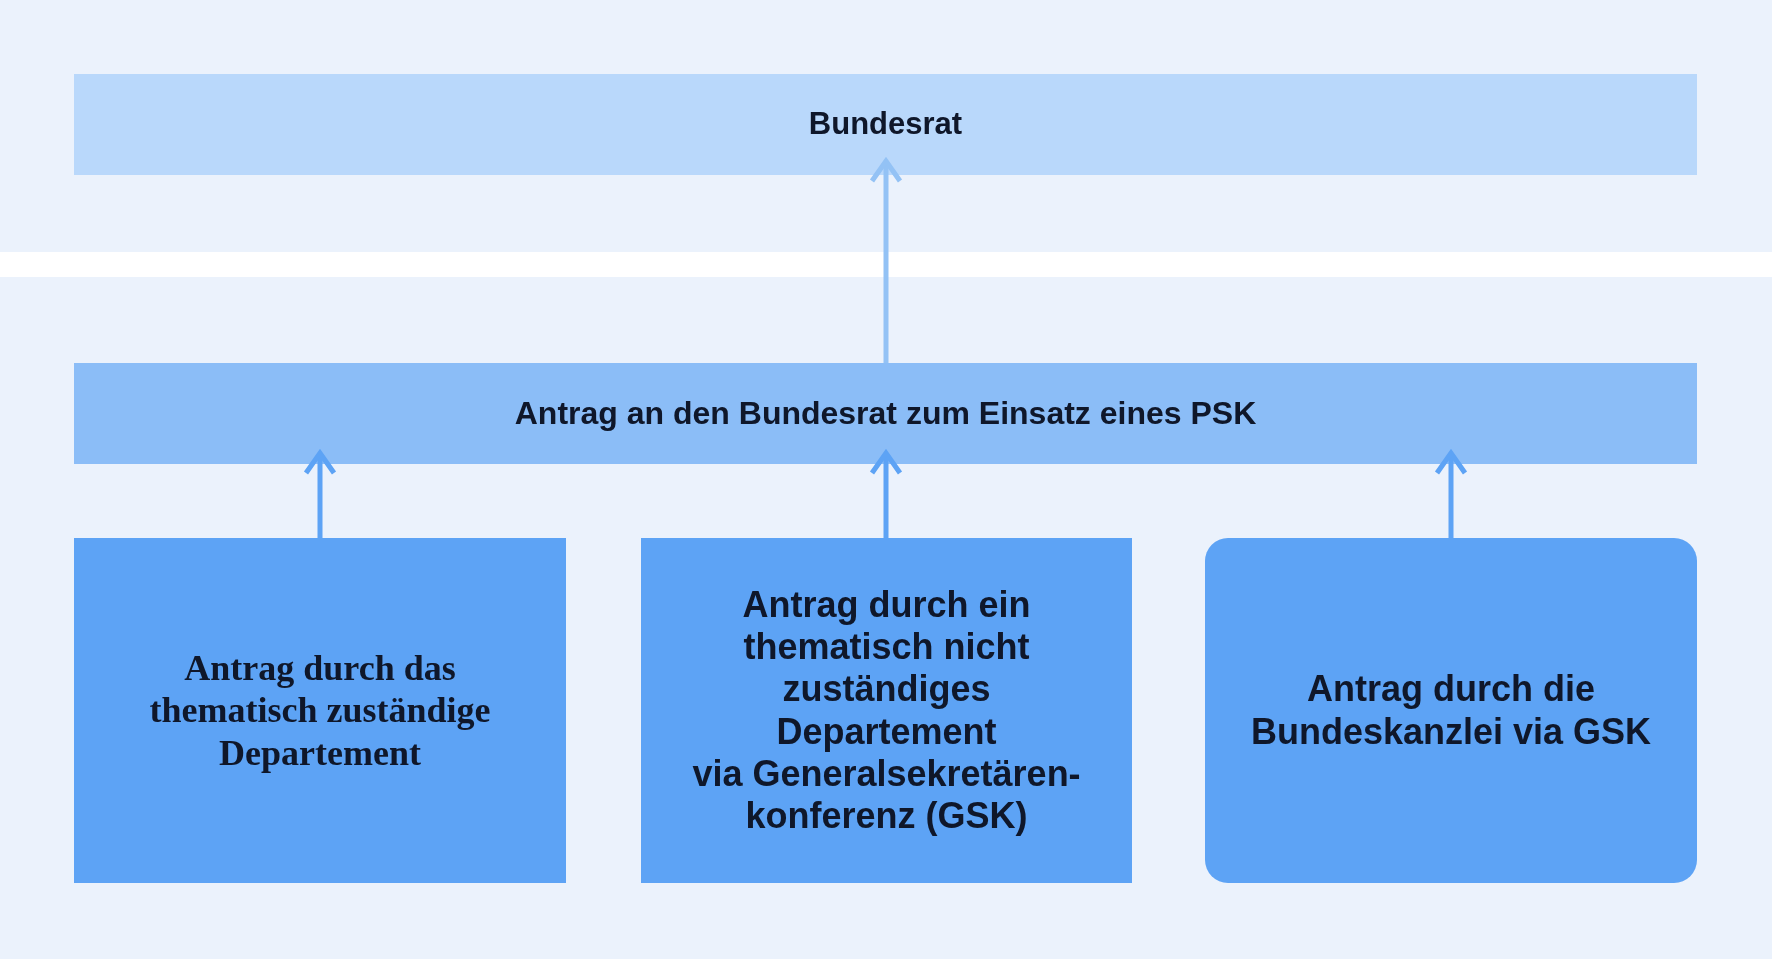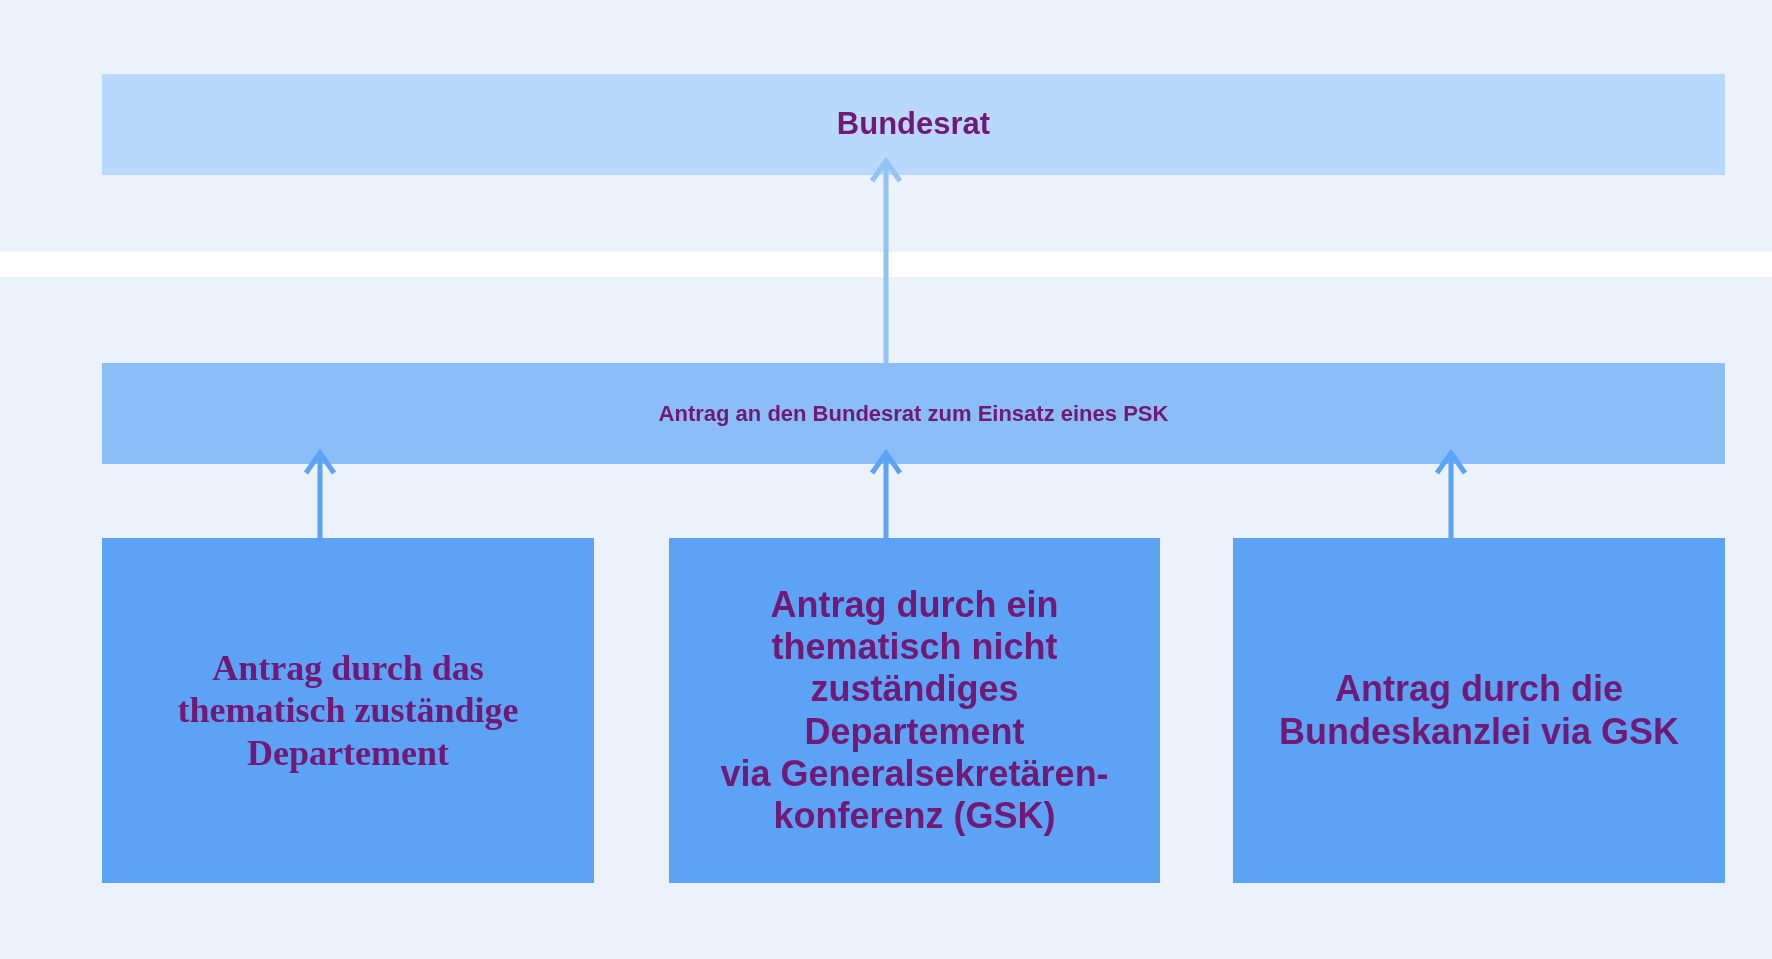--- a/index.html
+++ b/index.html
@@ -44,52 +44,51 @@
   }
 
   
   .node {
     position: absolute;
     box-sizing: border-box;
     display: flex;
     align-items: center;
     justify-content: center;
     text-align: center;
-    color: #701a75;
+    color: #0f172a;
     font-weight: bold;
     line-height: 1.17;
     white-space: pre-line;
     padding: 4px 10px;
-    margin-left: 28px;
   }
   .node-l1 {
     background: #b9d8fb;
     left: 74px;
     top: 74px;
     width: 1623px;
     height: 101px;
     font-size: 31px;
   }
   .node-l2 {
     background: #8bbdf7;
     left: 74px;
     top: 363px;
     width: 1623px;
     height: 101px;
-    font-size: 22px;
+    font-size: 32px;
   }
   .node-l3 {
     background: #5da3f5;
     top: 538px;
     height: 345px;
     font-size: 36px;
   }
   .node-l3-a { left: 74px;   width: 492px; font-family: Liberation Serif, serif; }
   .node-l3-b { left: 641px;  width: 491px; }
-  .node-l3-c { left: 1205px; width: 492px; }
+  .node-l3-c { left: 1205px; width: 492px; border-radius: 23px; }
 
   
   .arrow {
     position: absolute;
   }
   .arrow svg { display: block; }
 </style>
 </head>
 <body>
 

